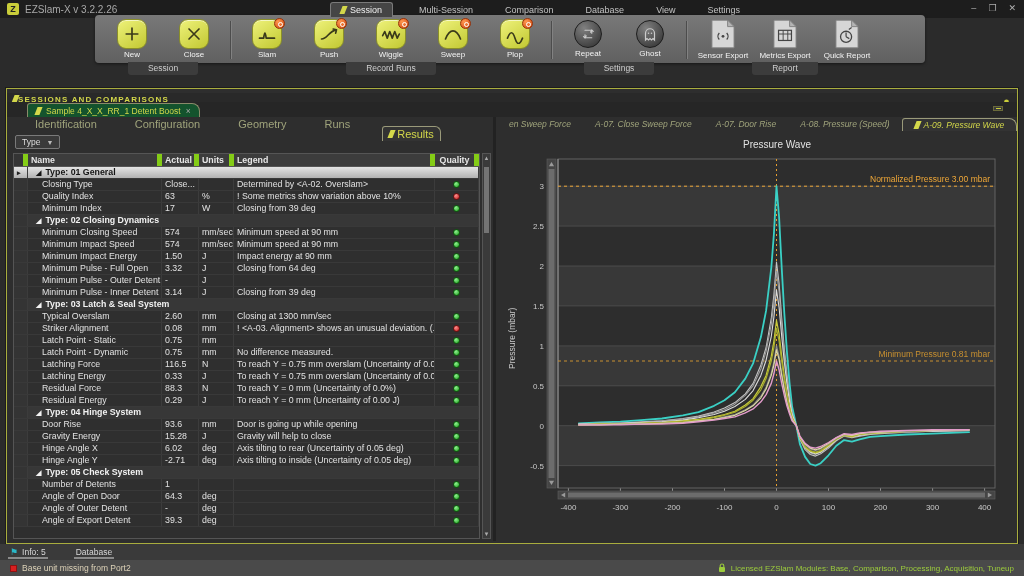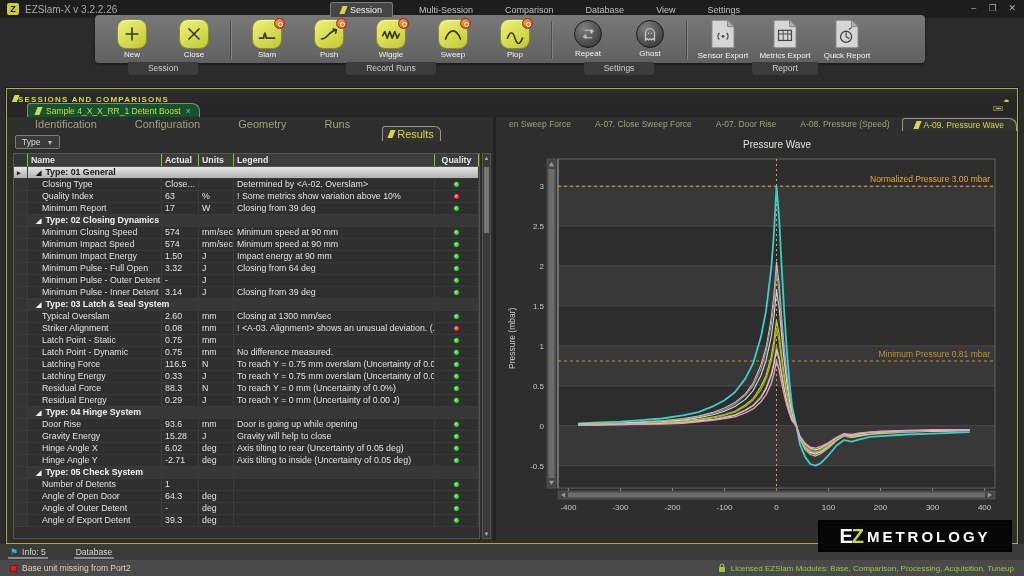--- a/index.html
+++ b/index.html
@@ -67,21 +67,21 @@
   .subtab { font-size:11px; color:#9fa37b; padding:1px 6px; }
   .subtab.active { border:1px solid #9a9a7a; border-bottom:none; border-radius:3px 6px 0 0; background:#333;
     color:#d3d74a; display:flex; align-items:center; gap:3px;margin-top:18px; }
   .type-filter { position:absolute; left:4px; top:18px; height:14px; border:1px solid #7a7a7a; background:#3a3a3a;
     color:#ddd; font-size:8.5px; padding:1px 6px; display:flex; gap:6px; align-items:center; border-radius:2px;}
   .caret { font-size:7px; color:#bbb; }
   .table-wrap { position:absolute; left:2px; top:36px; width:467px; height:386px; border:1px solid #555;
     background:#2f2f2f; overflow:hidden; }
   .thead { display:flex; height:13px; background:#3c3c3c; border-bottom:1px solid #555;
     font-size:8.8px; font-weight:bold; color:#e6e6e6; }
-  .thead > div { padding:1px 3px; border-right:1px solid #84cc16; white-space:nowrap; overflow:hidden;}
+  .thead > div { padding:1px 3px; border-right:5px solid #84cc16; white-space:nowrap; overflow:hidden;}
   .trow { display:flex; height:12px; border-bottom:1px solid #393939; font-size:8.8px; color:#e2e2e2;
     background:#2f2f2f; }
   .trow > div { padding:0 3px; border-right:1px solid #3c3c3c; white-space:nowrap; overflow:hidden; line-height:11px;}
   .c-gut { width:14px; flex:none; background:#343434; }
   .c-name { width:134px; flex:none; }
   .c-act { width:37px; flex:none; }
   .c-units { width:35px; flex:none; }
   .c-leg { flex:1; }
   .c-q { width:44px; flex:none; display:flex; align-items:center; justify-content:center; }
   .trow.group { background:#373737; font-weight:bold; color:#f2f2f2; }
@@ -95,21 +95,21 @@
   .vscroll { position:absolute; right:0px; top:36px; width:9px; height:386px; background:#3a3a3a; border:1px solid #555;}
   .vscroll .thumb { position:absolute; left:1px; top:13px; width:5px; height:66px; background:#747474; }
   .vscroll .up, .vscroll .dn { position:absolute; left:0; width:7px; text-align:center; font-size:6px; color:#aaa;}
   .vscroll .up { top:1px; } .vscroll .dn { bottom:1px; }
 
   .splitter { position:absolute; left:486px; top:28px; width:3px; height:424px; background:#222; }
 
   
   .right-pane { position:absolute; left:490px; top:28px; width:520px; height:424px; }
   .chart-tabs { display:flex; height:14px; align-items:center; font-size:8.5px; color:#9fa37b;
-    overflow:hidden; white-space:nowrap; }
+    overflow:hidden; white-space:nowrap;font-style:italic; }
   .ctab { padding:1px 12px; flex:none; }
   .ctab.active { border:1px solid #9a9a7a; border-bottom:none; border-radius:3px 8px 0 0; background:#333;
     color:#d3d74a; display:flex; align-items:center; gap:4px; }
   .chart-title { position:absolute; left:60px; top:22px; width:440px; text-align:center; color:#e2e2e2; font-size:10px;}
   .chart-box { position:absolute; left:0; top:36px; width:510px; height:380px; }
   .ylabel { position:absolute; left:10px; top:156px; width:12px; height:130px; writing-mode:vertical-rl;
     transform:rotate(180deg); font-size:8.5px; color:#c9c9c9; text-align:center; }
   .xlabel { position:absolute; left:61px; top:396px; width:437px; text-align:center; font-size:8.5px; color:#c9c9c9;}
 
   
@@ -363,21 +363,21 @@
               <div class="c-name indent">Quality Index</div>
               <div class="c-act">63</div>
               <div class="c-units">%</div>
               <div class="c-leg">! Some metrics show variation above 10%</div>
               <div class="c-q">
                 <span class="dot red"></span>
               </div>
             </div>
             <div class="trow">
               <div class="c-gut"></div>
-              <div class="c-name indent">Minimum Report</div>
+              <div class="c-name indent">Minimum Index</div>
               <div class="c-act">17</div>
               <div class="c-units">W</div>
               <div class="c-leg">Closing from 39 deg</div>
               <div class="c-q">
                 <span class="dot green"></span>
               </div>
             </div>
             <div class="trow group">
               <div class="c-gut"></div>
               <div class="gname"><span class="tri">◢</span><span>Type: 02 Closing Dynamics</span></div>
@@ -710,24 +710,20 @@
             <g>
               <rect x="61" y="338" width="437" height="8" fill="#454545" stroke="#5a5a5a" stroke-width="0.7"></rect>
               <path d="M64 342 l4.2 -2.6 v5.2 z" fill="#9a9a9a"></path>
               <path d="M495 342 l-4.2 -2.6 v5.2 z" fill="#9a9a9a"></path>
               <rect x="71" y="339.5" width="417" height="5" fill="#6c6c6c"></rect>
             </g>
           </svg></div>
     </div>
   </div>
 
-  <div class="logo">
-    <span class="ez"><span class="e">E</span><span class="z">Z</span></span>
-    <span class="rest">METROLOGY</span>
-  </div>
 
   <div class="status-tabs" id="statusTabs">
       <div class="status-tab">
         <span class="flag">⚑</span>
         <span>Info: 5</span>
         <span class="ubar"></span>
       </div>
       <div class="status-tab">
         <span>Database</span>
         <span class="ubar"></span>

